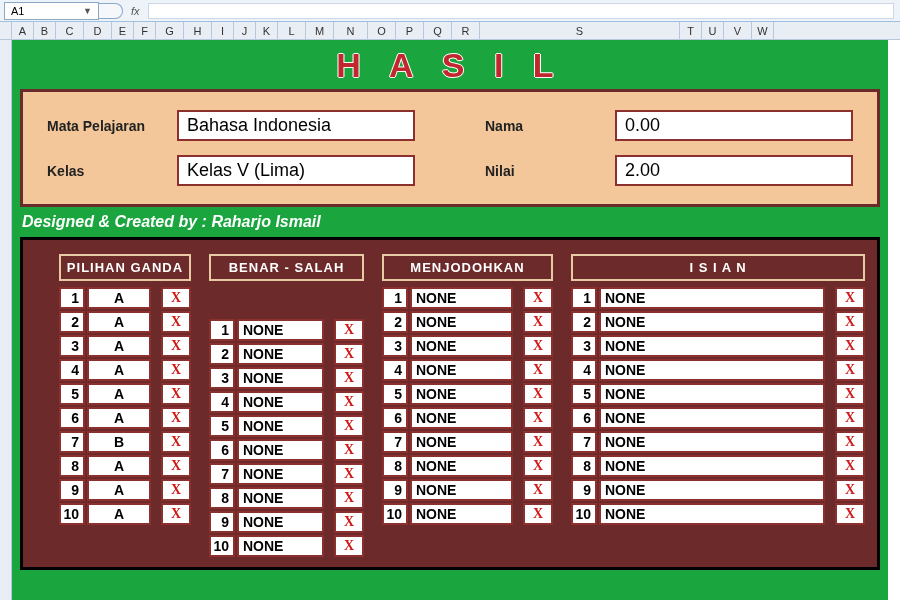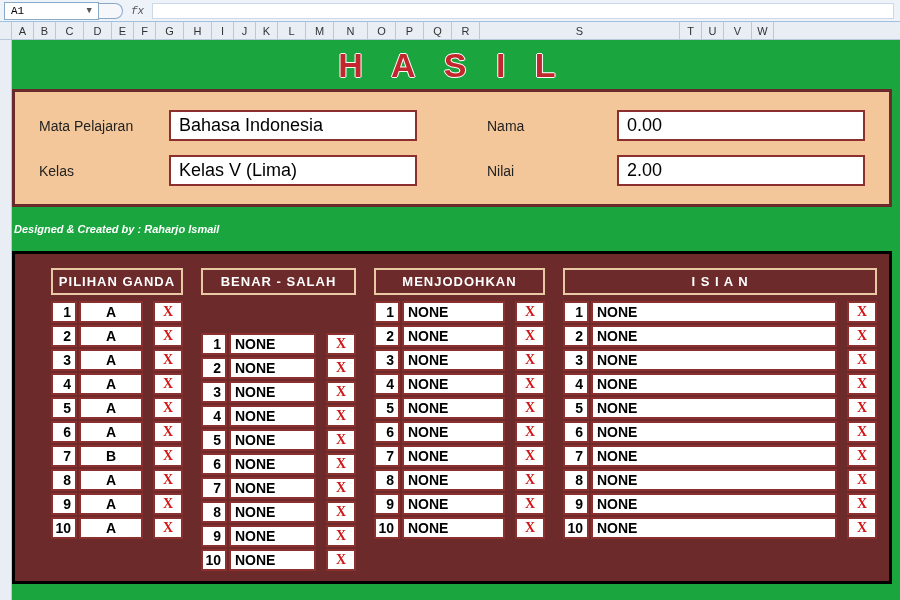--- a/index.html
+++ b/index.html
@@ -1,42 +1,42 @@
 <!DOCTYPE html>
 <html><head>
 <meta charset="utf-8">
 <style>
   * { box-sizing: border-box; margin: 0; padding: 0; }
   body { font-family: Arial, sans-serif; background: #fff; width: 900px; height: 600px; overflow: hidden; }
   
-  .namebox-row { display: flex; align-items: center; height: 22px; border-bottom: 1px solid #a0c0e0; background: #eef3fa; font-size: 11px; font-family: Liberation Mono, monospace; }
+  .namebox-row { display: flex; align-items: center; height: 22px; border-bottom: 1px solid #a0c0e0; background: #eef3fa; font-size: 11px; }
   .namebox { width: 95px; border: 1px solid #8aa8c8; background: #fff; padding: 2px 6px; display: flex; justify-content: space-between; align-items: center; margin-left: 4px; }
   .namebox-drop { color: #555; font-size: 9px; }
   .fx-curve { width: 24px; height: 16px; border: 1px solid #8aa8c8; border-left: none; border-radius: 0 10px 10px 0; background: #f5f7fb; }
   .fx-label { font-style: italic; color: #555; margin: 0 8px; }
   .fx-input { flex: 1; border: 1px solid #ccd8e8; background: #fff; height: 16px; margin-right: 6px; }
   
   .col-headers { display: flex; height: 18px; background: #e9edf4; border-bottom: 1px solid #b8c8dc; font-size: 11px; color: #333; }
   .rowhdr-spacer { width: 12px; border-right: 1px solid #b8c8dc; }
   .colcell { border-right: 1px solid #b8c8dc; text-align: center; line-height: 18px; flex: 0 0 auto; }
   
   .worksheet { position: relative; width: 100%; height: calc(600px - 40px); background: #fff; }
   .rowhdr-col { position: absolute; left: 0; top: 0; width: 12px; height: 100%; background: #e9edf4; border-right: 1px solid #b8c8dc; }
   
-  .green-panel { position: absolute; left: 12px; top: 0; right: 0; height: 100%; background: #1aa53f; padding: 6px 8px 8px 0; }
+  .green-panel { position: absolute; left: 12px; top: 0; right: 12px; height: 100%; background: #1aa53f; padding: 6px 8px 8px 8px; }
   
   .title { text-align: center; font-size: 34px; font-weight: 900; letter-spacing: 10px; color: #c1282d; text-shadow: 0 1px 0 #fff, 1px 0 0 #fff, 0 -1px 0 #fff, -1px 0 0 #fff; margin-bottom: 4px; }
   
   .info-frame { border: 3px solid #6c2b2b; background: #f3c79a; padding: 18px 24px; display: flex; gap: 70px; }
   .info-col { flex: 1; display: flex; flex-direction: column; gap: 14px; }
   .info-row { display: flex; align-items: center; gap: 10px; }
-  .info-label { width: 120px; font-size: 14px; color: #222; }
+  .info-label { width: 120px; font-size: 14px; color: #222; font-weight: bold; }
   .info-box { flex: 1; border: 2px solid #8b2f2f; background: #fff; padding: 3px 8px; font-size: 18px; }
   
-  .credit { font-size: 11px; font-weight: bold; font-style: italic; color: #fff; margin: 16px 2px; }
+  .credit { font-size: 16px; font-weight: bold; font-style: italic; color: #fff; margin: 6px 2px; }
   
   .maroon-frame { border: 3px solid #000; background: #6d2a2a; padding: 14px 12px 10px 12px; display: flex; gap: 18px; }
   
   .section { display: flex; flex-direction: column; }
   .sec-pg { width: 132px; margin-left: 24px; }
   .sec-bs { width: 155px; gap: 32px; }
   .sec-mj { width: 171px; }
   .sec-is { flex: 1; }
   
   .sec-header { border: 2px solid #e7c9a3; background: #6d2a2a; color: #fff; text-align: center; font-weight: bold; font-size: 13px; padding: 4px 0; margin-bottom: 6px; letter-spacing: 1px; }

